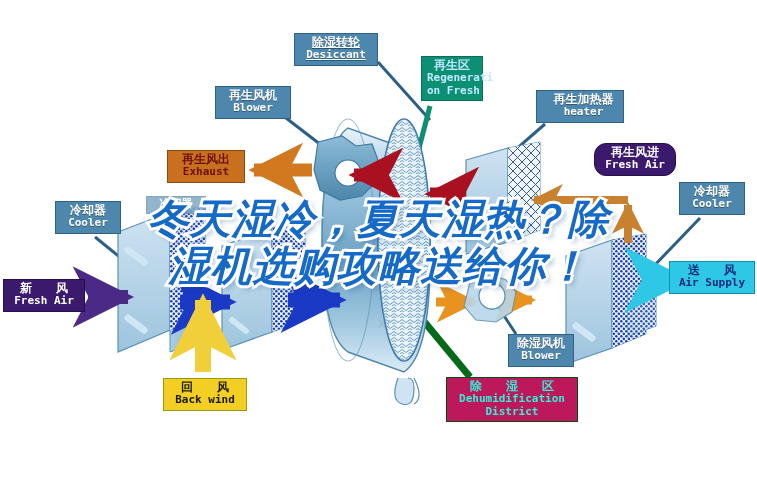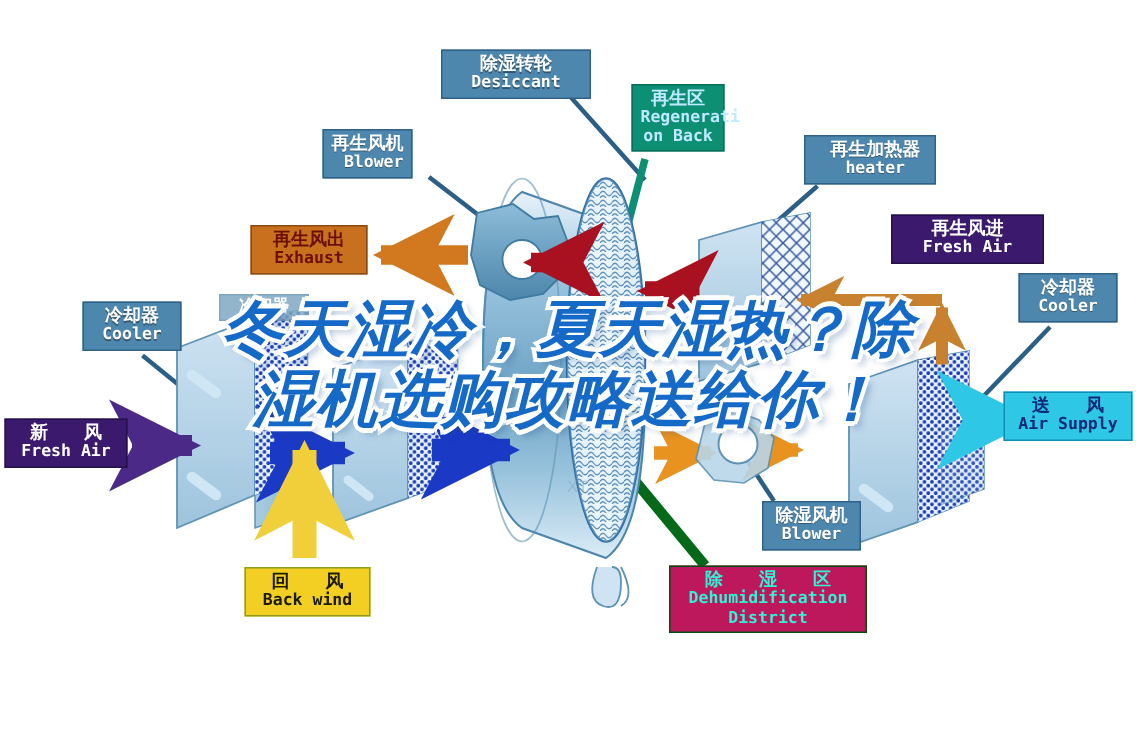--- a/index.html
+++ b/index.html
@@ -289,42 +289,42 @@
       <line x1="628" y1="243" x2="628" y2="205" stroke="#c8812e" stroke-width="8" marker-end="url(#mTan)"></line>
       <line x1="628" y1="200" x2="534" y2="200" stroke="#c8812e" stroke-width="8" marker-end="url(#mTan)"></line>
 
       <line x1="466" y1="194" x2="430" y2="194" stroke="#a91020" stroke-width="13" marker-end="url(#mRed)"></line>
       <line x1="346" y1="175" x2="312" y2="175" stroke="#a91020" stroke-width="13" marker-end="url(#mRed)" transform="translate(42,0)"></line>
 
       <line x1="312" y1="170" x2="254" y2="170" stroke="#d2791f" stroke-width="13" marker-end="url(#mOrange)"></line>
     </g>
   </svg>
 
-  <div class="label-box lb-steel" style="left:294px;top:33px;width:100px;">
+  <div class="label-box lb-steel" style="left:294px;top:33px;width:84px;text-decoration:underline;">
     <span class="cn">除湿转轮</span>
     <span class="en">Desiccant</span>
   </div>
 
-  <div class="label-box lb-steel" style="left:215px;top:86px;width:60px;text-align:right;">
+  <div class="label-box lb-steel" style="left:215px;top:86px;width:76px;">
     <span class="cn">再生风机</span>
     <span class="en">Blower</span>
   </div>
 
   <div class="label-box lb-teal" style="left:421px;top:56px;width:62px;">
     <span class="cn">再生区</span>
     <span class="en">Regenerati</span>
-    <span class="en">on Back</span>
+    <span class="en">on Fresh</span>
   </div>
 
   <div class="label-box lb-steel" style="left:536px;top:90px;width:88px;padding-left:12px;">
     <span class="cn">再生加热器</span>
     <span class="en">heater</span>
   </div>
 
-  <div class="label-box lb-purple" style="left:594px;top:143px;width:102px;">
+  <div class="label-box lb-purple" style="left:594px;top:143px;width:82px;border-radius:12px;">
     <span class="cn">再生风进</span>
     <span class="en">Fresh Air</span>
   </div>
 
   <div class="label-box lb-steel" style="left:679px;top:182px;width:66px;">
     <span class="cn">冷却器</span>
     <span class="en">Cooler</span>
   </div>
 
   <div class="label-box lb-orange" style="left:167px;top:150px;width:78px;">

